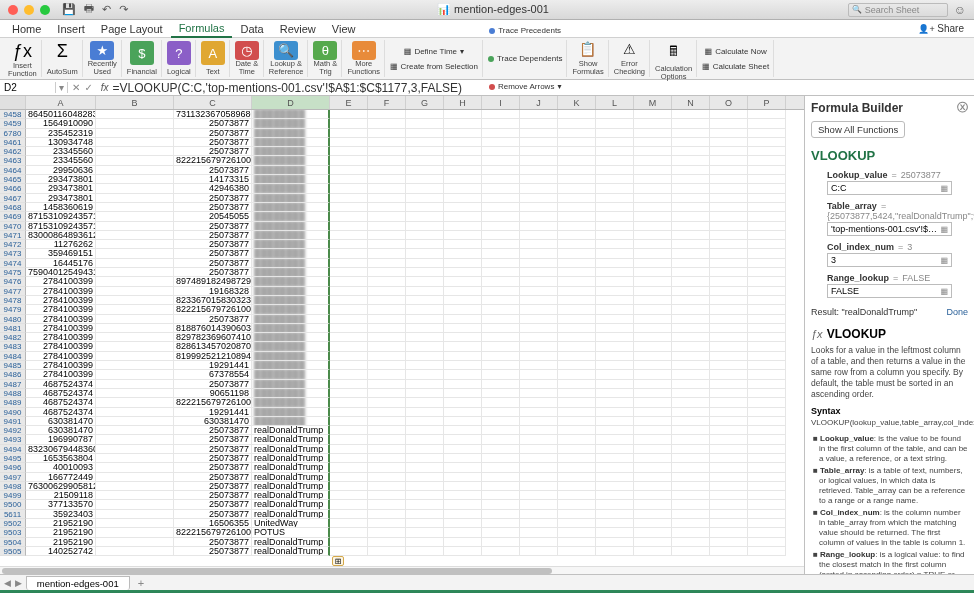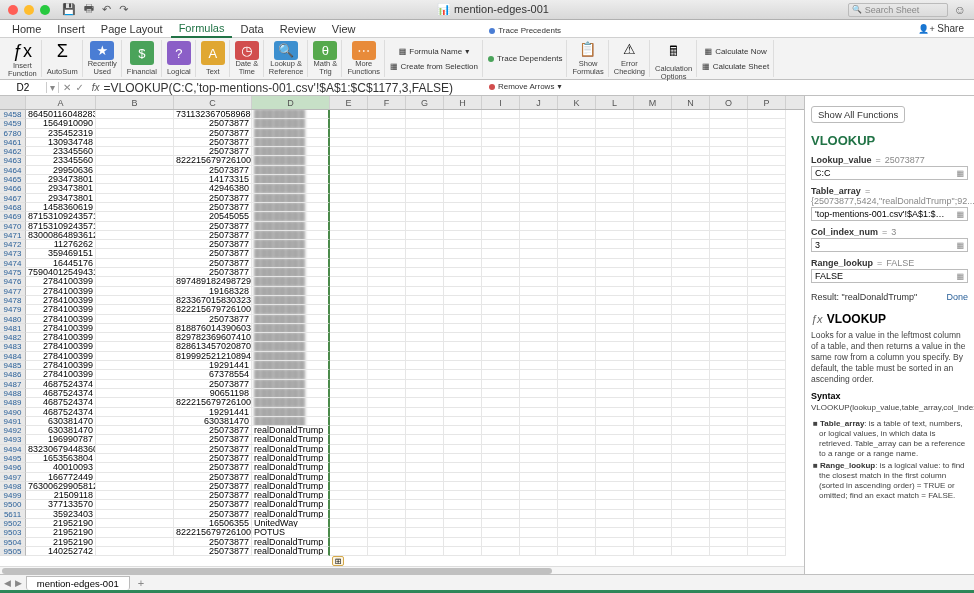--- a/index.html
+++ b/index.html
@@ -32,21 +32,21 @@
     .rgroup { display: flex; flex-direction: column; align-items: center; justify-content: space-between; padding: 1px 4px; border-right: 1px solid #ddd; }
     .rgroup.tall .ricon { font-size: 18px; }
     .rgroup .ricon { font-size: 14px; display:flex; gap:2px; }
     .rgroup .rlabel { font-size: 7.5px; color: #444; text-align: center; line-height: 1.1; white-space: pre; }
     .rbtn { width: 24px; height: 24px; display: inline-flex; align-items: center; justify-content: center; border-radius: 3px; font-size: 13px; color: #fff; }
     .rtext-item { font-size: 8px; display: flex; align-items: center; gap: 3px; color: #333; padding: 1px 0; }
     .rtext-item .dot { width: 6px; height: 6px; border-radius: 50%; display: inline-block; }
     
     
     .formulabar { height: 16px; display: flex; align-items: center; border-bottom: 1px solid #c0c0c0; background: #fff; }
-    .namebox { width: 47px; border-right: 1px solid #ccc; font-size: 10px; padding: 0 4px; text-align: center; }
+    .namebox { width: 56px; border-right: 1px solid #ccc; font-size: 10px; padding: 0 4px; }
     .namebox-dd { width: 12px; text-align: center; color: #888; border-right: 1px solid #ccc; }
     .fb-btns { display: flex; gap: 4px; padding: 0 4px; color: #888; }
     .fx-label { font-style: italic; color: #555; margin: 0 4px; }
     .formula-text { font-size: 12px; color: #333; flex: 1; }
     
     
     .main { display: flex; height: 478px; }
     
     
     .grid { flex: 1; display: flex; flex-direction: column; overflow: hidden; position: relative; font-size: 9px; }
@@ -67,21 +67,21 @@
     .hscroll { height: 8px; background: #f6f6f6; border-top: 1px solid #ddd; position: relative; }
     .hscroll-thumb { position: absolute; left: 2px; top: 1px; width: 550px; height: 6px; background: #c0c0c0; border-radius: 3px; }
     .insert-hint { position: absolute; left: 332px; top: 460px; width: 12px; height: 10px; border: 1px solid #d4a84a; background: #fdf6e3; border-radius: 2px; font-size: 8px; text-align: center; }
     
     
     .panel { width: 170px; border-left: 1px solid #c0c0c0; background: #fff; display: flex; flex-direction: column; font-size: 9px; padding: 4px 6px; overflow: hidden;}
     .panel-title { font-size: 12px; font-weight: 600; color: #333; display:flex; justify-content: space-between; align-items:center; }
     .panel-close { color: #888; font-size: 11px; }
     .show-all { margin: 6px 0; padding: 2px 6px; border: 1px solid #bbb; border-radius: 3px; text-align: center; font-size: 9.5px; color: #333; align-self: flex-start; }
     .fn-name { font-size: 13px; font-weight: 700; color: #217346; margin: 4px 0; }
-    .arg { margin: 3px 0; }
+    .arg { margin: 3px 16px; }
     .arg-label { font-size: 9px; color: #333; }
     .arg-label .eq { color: #888; margin: 0 4px; }
     .arg-label .val { color: #888; }
     .arg-input { width: 100%; border: 1px solid #bcbcbc; padding: 1px 3px; font-size: 9px; height: 14px; display:flex; align-items:center; justify-content: space-between; margin-top: 1px; }
     .arg-input .picker { color: #888; font-size: 8px; }
     .result-row { display: flex; justify-content: space-between; margin: 6px 0; font-size: 9px; color: #333; }
     .done-link { color: #2a6099; }
     .fn-head { display:flex; align-items:center; gap:4px; margin: 4px 0 2px; }
     .fn-head .fx { font-style: italic; color: #666; font-size: 11px; }
     .fn-head .nm { font-size: 12px; font-weight: 700; }
@@ -177,21 +177,21 @@
       <div class="rbtn" style="background:#56a94d">θ</div>
       <div class="rlabel">Math &amp;
 Trig</div>
     </div>
   <div class="rgroup">
       <div class="rbtn" style="background:#e88b3a">⋯</div>
       <div class="rlabel">More
 Functions</div>
     </div>
   <div class="rgroup" style="justify-content:center;gap:4px">
-    <div class="rtext-item">▦ <span>Formula Name</span> ▾</div>
+    <div class="rtext-item">▦ <span>Define Time</span> ▾</div>
     <div class="rtext-item">▦ <span>Create from Selection</span></div>
   </div>
   <div class="rgroup" style="justify-content:center;gap:17px">
     <div class="rtext-item">
         <span class="dot" style="background:#4a7dd4"></span>
         <span>Trace Precedents</span>
       </div>
     <div class="rtext-item">
         <span class="dot" style="background:#4aa35a"></span>
         <span>Trace Dependents</span>
@@ -1165,20 +1165,24 @@
           <div class="cell other"></div>
         </div>
       </div>
     <div class="insert-hint">⊞</div>
     <div class="hscroll">
         <div class="hscroll-thumb"></div>
       </div>
   </div>
 
   <div class="panel">
+    <div class="panel-title">
+      <span>Formula Builder</span>
+      <span class="panel-close">ⓧ</span>
+    </div>
     <div class="show-all">Show All Functions</div>
     <div class="fn-name">VLOOKUP</div>
 
     <div class="arg">
       <div class="arg-label"><b>Lookup_value</b><span class="eq">=</span><span class="val">25073877</span></div>
       <div class="arg-input">
           <span>C:C</span>
           <span class="picker">▦</span>
         </div>
     </div>
@@ -1210,21 +1214,23 @@
     </div>
 
     <div class="fn-head">
         <span class="fx">ƒx</span>
         <span class="nm">VLOOKUP</span>
       </div>
     <div class="desc">Looks for a value in the leftmost column of a table, and then returns a value in the same row from a column you specify. By default, the table must be sorted in an ascending order.</div>
     <div class="syntax-h">Syntax</div>
     <div class="syntax-sig">VLOOKUP(lookup_value,table_array,col_index_num,range_lookup)</div>
     <div id="arg-descs">
+        <div class="arg-desc">■ <b>Lookup_value</b>: is the value to be found in the first column of the table, and can be a value, a reference, or a text string.</div>
         <div class="arg-desc">■ <b>Table_array</b>: is a table of text, numbers, or logical values, in which data is retrieved. Table_array can be a reference to a range or a range name.</div>
+        <div class="arg-desc">■ <b>Col_index_num</b>: is the column number in table_array from which the matching value should be returned. The first column of values in the table is column 1.</div>
         <div class="arg-desc">■ <b>Range_lookup</b>: is a logical value: to find the closest match in the first column (sorted in ascending order) = TRUE or omitted; find an exact match = FALSE.</div>
       </div>
 
   </div>
 </div>
 
 <div class="sheettabs">
   <span class="st-nav">◀</span>
   <span class="st-nav">▶</span>
   <div class="sheet-tab">mention-edges-001</div>

